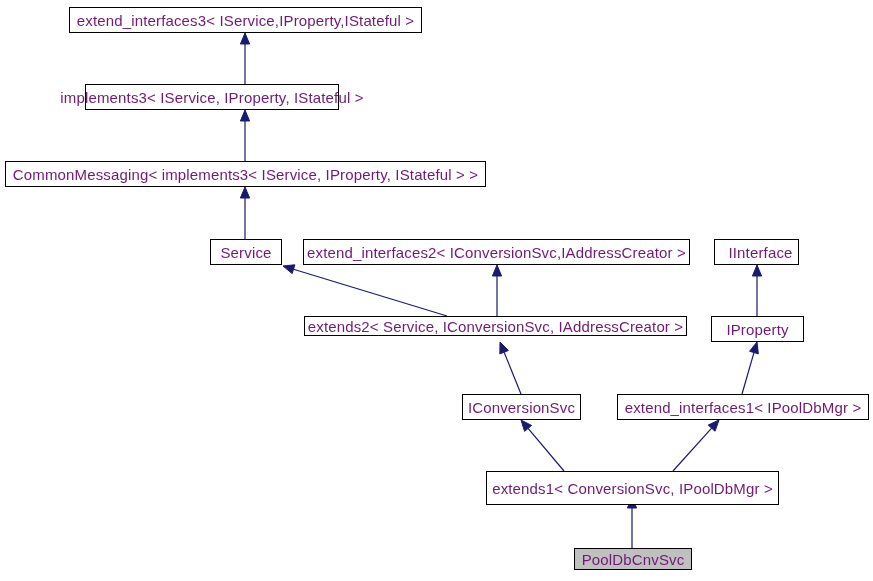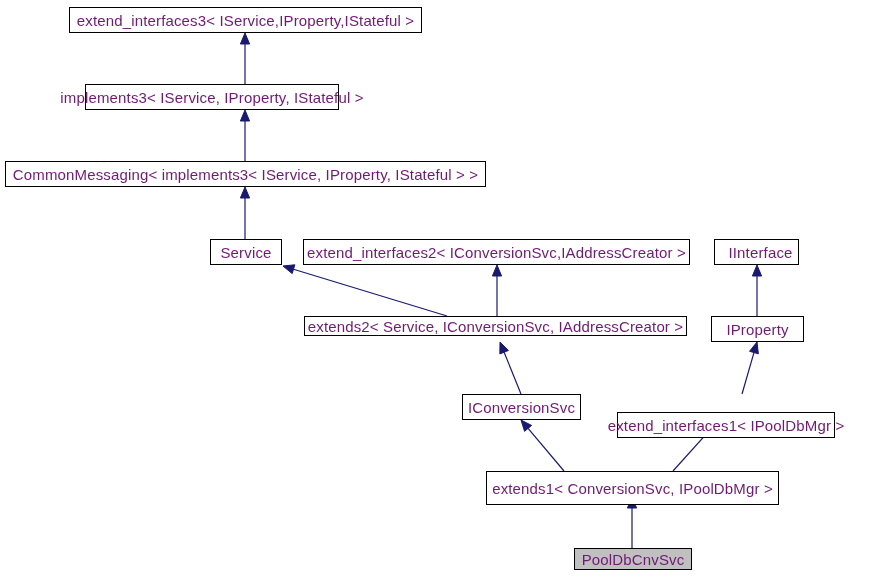--- a/index.html
+++ b/index.html
@@ -115,21 +115,21 @@
       </div>
       <div class="uml-node" style="left: 304px; top: 316px; width: 383px; height: 20px;">
         <span class="node-label">extends2&lt; Service, IConversionSvc, IAddressCreator &gt;</span>
       </div>
       <div class="uml-node" style="left: 711px; top: 316px; width: 93px; height: 26px;">
         <span class="node-label">IProperty</span>
       </div>
       <div class="uml-node" style="left: 462px; top: 394px; width: 119px; height: 26px;">
         <span class="node-label">IConversionSvc</span>
       </div>
-      <div class="uml-node" style="left: 617px; top: 412px; width: 218px; height: 26px;">
+      <div class="uml-node" style="left: 617px; top: 394px; width: 252px; height: 26px;">
         <span class="node-label">extend_interfaces1&lt; IPoolDbMgr &gt;</span>
       </div>
       <div class="uml-node" style="left: 486px; top: 471px; width: 293px; height: 34px;">
         <span class="node-label">extends1&lt; ConversionSvc, IPoolDbMgr &gt;</span>
       </div>
       <div class="uml-node highlight" style="left: 574px; top: 548px; width: 118px; height: 22px;">
         <span class="node-label">PoolDbCnvSvc</span>
       </div>
     </div>
 </div>

